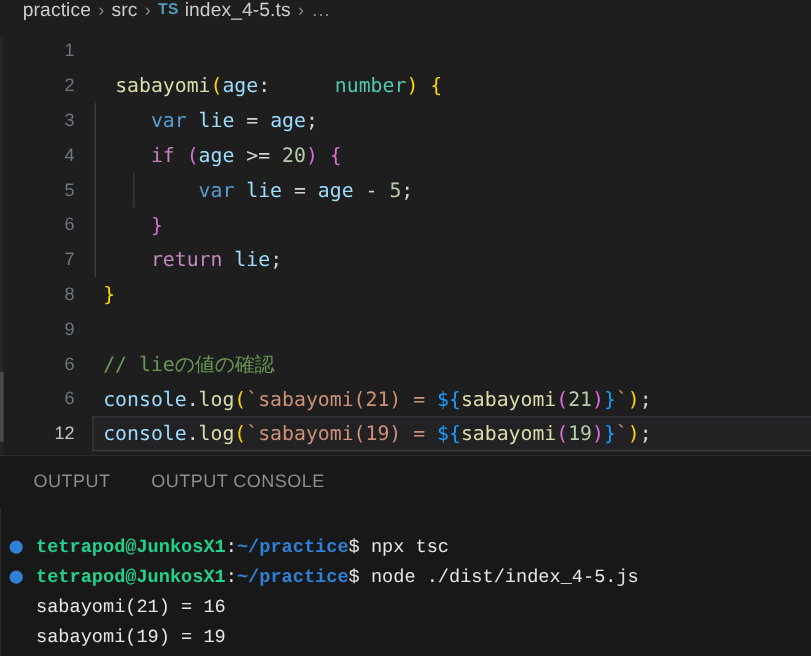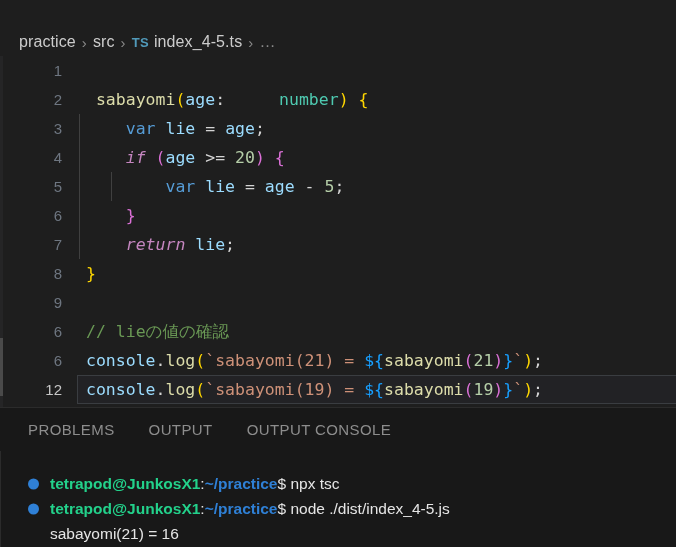--- a/index.html
+++ b/index.html
@@ -22,27 +22,25 @@
     background: #1e1e1e;
     position: relative;
   }
 
   
   .breadcrumb {
     height: 28px;
     min-height: 28px;
     background: #1e1e1e;
     display: flex;
-    align-items: center;
     padding-left: 19px;
     font-size: 16px;
     color: #a9a9a9;
     letter-spacing: 0.1px;
     white-space: nowrap;
-    margin-top: 28px;
   }
   .bc-item { color: #cccccc; }
   .bc-sep {
     color: #8a8a8a;
     margin: 0 6px;
     font-size: 15px;
   }
   .bc-ts {
     color: #519aba;
     font-weight: bold;
@@ -122,21 +120,21 @@
     width: 1px;
     height: 29px;
     background: #404040;
   }
   .ig.g1 { left: 1px; }
   .ig.g2 { left: 33px; }
 
   
   .t-comment { color: #6a9955; }
   .t-kw      { color: #569cd6; }
-  .t-kw2     { color: #c586c0; font-style: italic; }
+  .t-kw2     { color: #c586c0; }
   .t-fn      { color: #dcdcaa; }
   .t-var     { color: #9cdcfe; }
   .t-type    { color: #4ec9b0; margin-left: 44px; }
   .t-num     { color: #b5cea8; }
   .t-str     { color: #ce9178; }
   .t-op      { color: #d4d4d4; }
   .t-p1      { color: #ffd700; }
   .t-p2      { color: #da70d6; }
   .t-p3      { color: #179fff; }
 
@@ -173,22 +171,22 @@
     content: "";
     position: absolute;
     left: 0; right: 0;
     bottom: 7px;
     height: 2px;
     background: #0078d4;
   }
   .term-body {
     flex: 1;
     padding-top: 20px;
-    padding-left: 20px;
-    font-family: Liberation Sans, sans-serif;
+    padding-left: 0;
+    font-family: Liberation Mono, monospace;
     font-size: 15.5px;
     color: #cccccc;
     position: relative;
     overflow: hidden;
   }
   .term-line {
     height: 25px;
     display: flex;
     align-items: center;
     white-space: pre;
@@ -298,21 +296,20 @@
       <div class="line active">
         <span class="lnum">12</span>
         <span class="code"><span class="t-var">console</span><span class="t-op">.</span><span class="t-fn">log</span><span class="t-p1">(</span><span class="t-str">`sabayomi(19) = </span><span class="t-p3">${</span><span class="t-fn">sabayomi</span><span class="t-p2">(</span><span class="t-num">19</span><span class="t-p2">)</span><span class="t-p3">}</span><span class="t-str">`</span><span class="t-p1">)</span><span class="t-op">;</span></span>
       </div>
 
     </div>
   </div>
 
   <div class="panel">
     <div class="panel-tabs">
-      <div class="ptab">PROBLEMS</div>
       <div class="ptab">OUTPUT</div>
       <div class="ptab">OUTPUT CONSOLE</div>
     </div>
 
     <div class="term-body">
       <div class="term-gutter-line"></div>
 
       <div class="term-line">
         <span class="term-dot"></span><span class="sh-user">tetrapod@JunkosX1</span><span class="sh-colon">:</span><span class="sh-path">~/practice</span><span class="sh-dollar">$</span><span class="sh-cmd"> npx tsc</span>
       </div>

